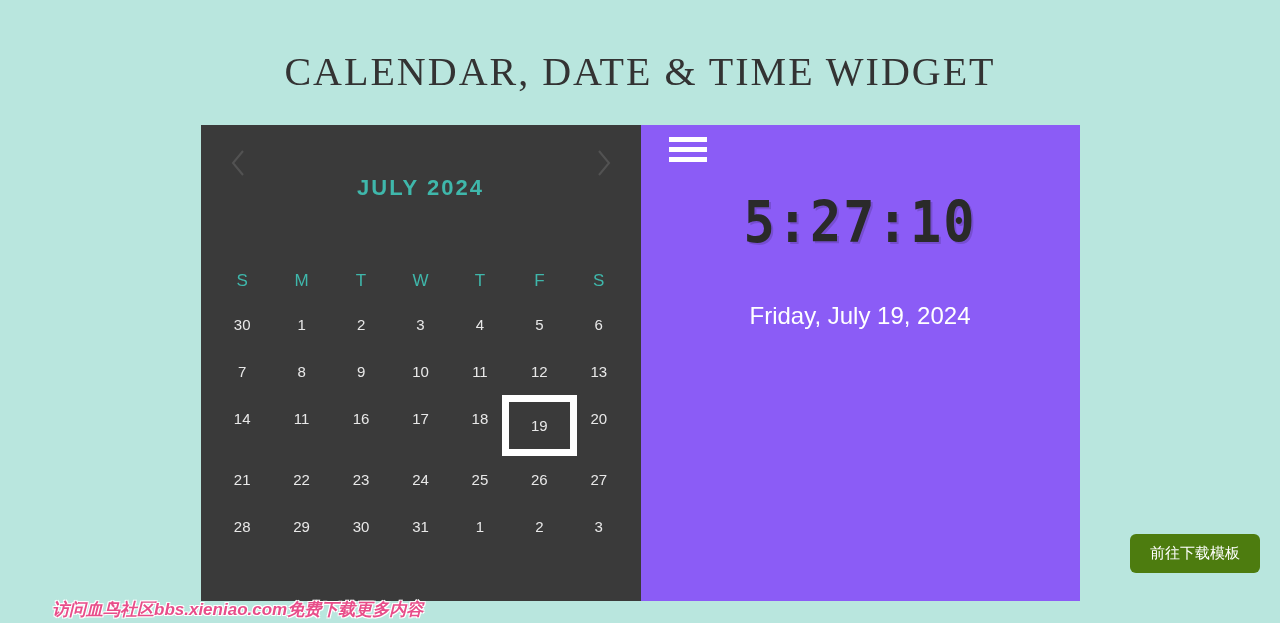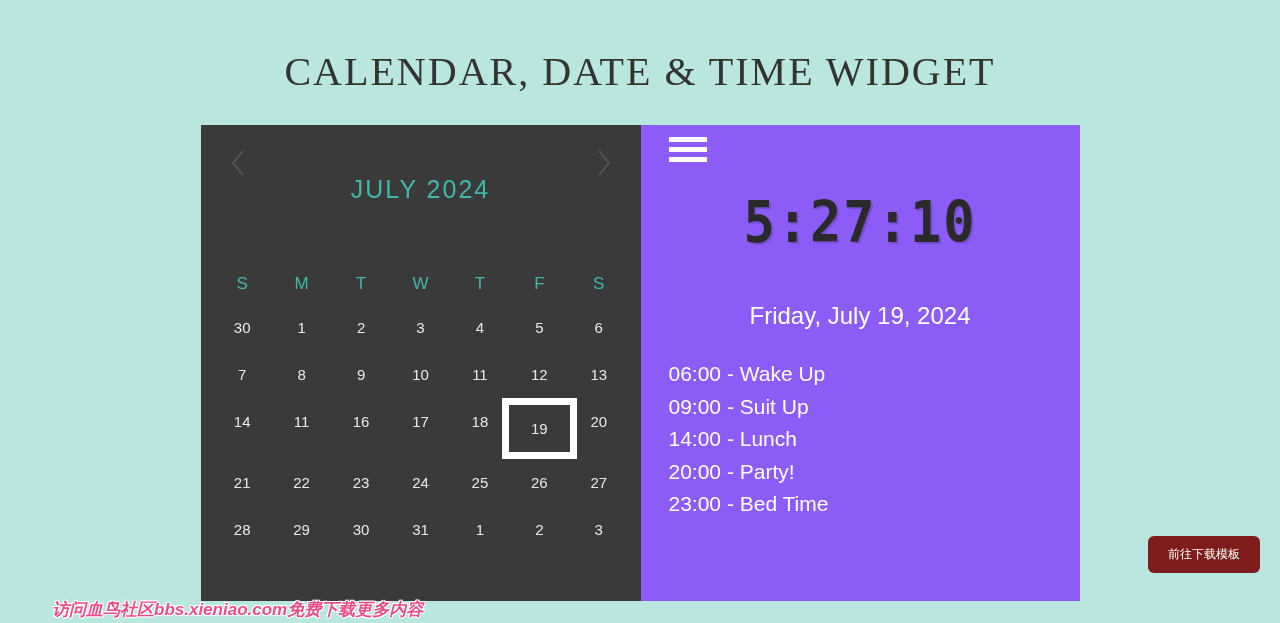--- a/index.html
+++ b/index.html
@@ -41,23 +41,23 @@
   top: 24px;
   cursor: pointer;
   opacity: 0.4;
 }
 .cal-nav .chev svg { width: 16px; height: 28px; }
 .chev-left { left: 28px; }
 .chev-right { right: 28px; }
 .month-label {
   text-align: center;
   color: #3fb7ab;
-  font-size: 25px;
-  letter-spacing: 2px;
-  font-weight: 400;
+  font-size: 22px;
+  letter-spacing: 2px;
+  font-weight: 700;
   padding-top: 30px;
 }
 .grid {
   display: grid;
   grid-template-columns: repeat(7, 1fr);
   text-align: center;
 }
 .dow {
   color: #3fb7ab;
   font-size: 17px;
@@ -119,23 +119,23 @@
 }
 .reminders {
   list-style: none;
   font-size: 21px;
   line-height: 1.55;
 }
 .download-btn {
   position: absolute;
   right: 20px;
   bottom: 50px;
-  background: #7f1d1d;
+  background: #4d7c0f;
   color: #fff;
-  font-size: 12px;
+  font-size: 15px;
   padding: 10px 20px;
   border-radius: 6px;
   cursor: pointer;
   margin-top: 44px;
 }
 .footer-text {
   position: absolute;
   left: 52px;
   bottom: 2px;
   color: #e84e8a;
@@ -212,24 +212,17 @@
   </div>
 
   <div class="panel">
     <div class="hamburger">
       <div></div>
       <div></div>
       <div></div>
     </div>
     <div class="clock">5:27:10</div>
     <div class="date-line">Friday, July 19, 2024</div>
-    <ul class="reminders" id="reminders-list">
-        <li>06:00 - Wake Up</li>
-        <li>09:00 - Suit Up</li>
-        <li>14:00 - Lunch</li>
-        <li>20:00 - Party!</li>
-        <li>23:00 - Bed Time</li>
-      </ul>
   </div>
 </div>
 
 <div class="download-btn">前往下载模板</div>
 <div class="footer-text">访问血鸟社区bbs.xieniao.com免费下载更多内容</div>
 
 </body></html>

